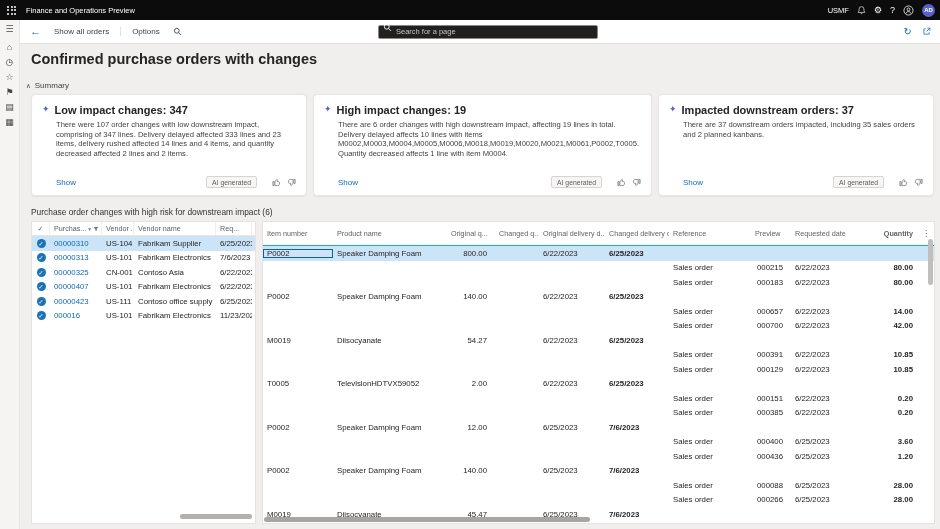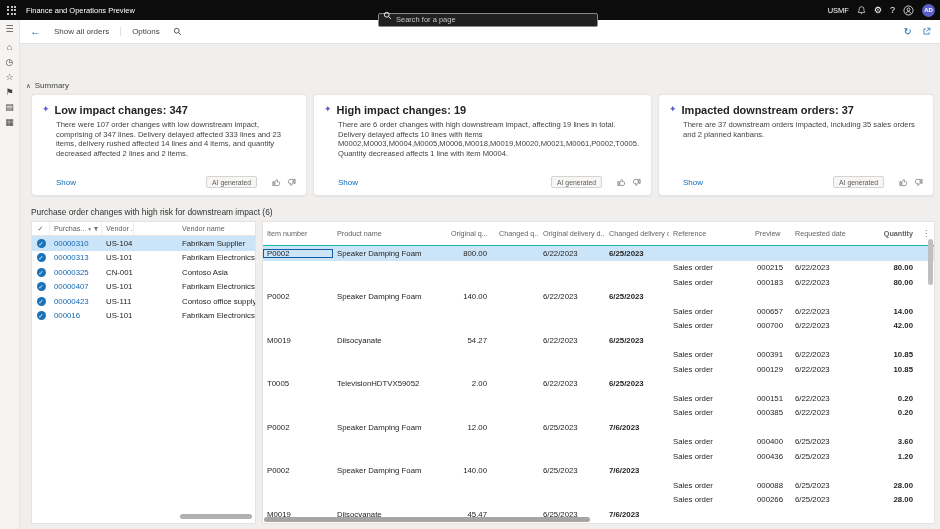--- a/index.html
+++ b/index.html
@@ -4,21 +4,21 @@
 <style>
   *{margin:0;padding:0;box-sizing:border-box;}
   html,body{width:940px;height:529px;}
   body{font-family:"Liberation Sans","DejaVu Sans",sans-serif;background:#f0efee;overflow:hidden;position:relative;color:#242424;}
 
   
   .topbar{position:absolute;top:0;left:0;width:940px;height:20px;background:#0c0c0c;display:flex;align-items:center;z-index:10;}
   .waffle{width:13px;height:13px;margin-left:5px;display:grid;grid-template-columns:repeat(3,1fr);gap:1.5px;padding:2px;cursor:pointer;}
   .waffle i{background:#fff;border-radius:50%;}
   .app-title{color:#fff;font-size:7.5px;margin-left:8px;white-space:nowrap;}
-  .tb-search{position:absolute;left:378px;top:8px;width:220px;height:14px;}
+  .tb-search{position:absolute;left:378px;top:20px;width:220px;height:14px;}
   .tb-search input{width:100%;height:100%;background:#202020;border:1px solid #8a8886;border-radius:2px;color:#e8e8e8;font-size:7.5px;padding-left:17px;font-family:inherit;outline:none;}
   .tb-search input::placeholder{color:#c8c6c4;}
   .tb-search .mag{position:absolute;left:5px;top:2.5px;display:inline-flex;}
   .tb-right{position:absolute;right:5px;top:0;height:20px;display:flex;align-items:center;gap:8px;}
   .company{color:#fff;font-size:7.5px;cursor:pointer;}
   .tb-ic{color:#fff;font-size:9px;line-height:1;cursor:pointer;display:inline-flex;align-items:center;}
   .avatar{width:13px;height:13px;border-radius:50%;background:#5b5fc7;color:#fff;font-size:6px;font-weight:700;display:flex;align-items:center;justify-content:center;cursor:pointer;}
 
   
   .sidebar{position:absolute;top:20px;left:0;bottom:0;width:20px;background:#f5f4f3;border-right:1px solid #e8e6e4;display:flex;flex-direction:column;align-items:center;padding-top:5px;gap:6px;z-index:5;}
@@ -73,21 +73,21 @@
   .hdr-check{color:#616161;font-size:7px;}
   .sort-ic{font-size:5.5px;color:#767472;}
   .hdr-dots{margin-left:auto;padding-right:3px;font-size:8px;color:#616161;cursor:pointer;border-right:none!important;}
   .grid-row{height:14.5px;display:flex;align-items:center;font-size:7.8px;flex:none;cursor:default;}
   .grid-row .cell{overflow:hidden;white-space:nowrap;padding-left:4px;}
   .lg-body{flex:1;display:flex;flex-direction:column;overflow:hidden;}
   .lg-body .grid-row.selected{background:#cce4f7;}
   .c-sel{width:18px;flex:none;display:flex;justify-content:center;padding-left:0!important;}
   .c-po{width:52px;flex:none;}
   .c-vend{width:32px;flex:none;}
-  .c-vname{width:82px;flex:none;margin-left:44px;}
+  .c-vname{width:82px;flex:none;}
   .c-req{width:36px;flex:none;}
   .po-link{color:#1168b5;cursor:pointer;}
   .check-circle{width:9px;height:9px;border-radius:50%;background:#1a72b8;color:#fff;font-size:6.5px;line-height:9px;text-align:center;flex:none;cursor:pointer;}
   .lp-hscroll{position:absolute;bottom:4px;left:148px;width:72px;height:5px;background:#b3b1af;border-radius:2.5px;cursor:pointer;}
 
   
   .rg-header{height:24px;display:flex;align-items:center;font-size:7.2px;color:#616161;border-bottom:1px solid #14b8a6;flex:none;}
   .rg-header .cell{overflow:hidden;white-space:nowrap;padding-left:4px;cursor:pointer;}
   .rg-rows{flex:1;display:flex;flex-direction:column;overflow:hidden;position:relative;}
   .rg-rows .grid-row.selected{background:#cce4f7;}
@@ -179,20 +179,21 @@
     <span class="ap-open">
       <svg width="9" height="9" viewBox="0 0 12 12">
           <path d="M5 2.5H2.5v7h7V7" fill="none" stroke="#0f6cbd"></path>
           <path d="M7 1.5h3.5V5M10.5 1.5 6 6" fill="none" stroke="#0f6cbd"></path>
         </svg>
     </span>
   </span>
 </div>
 
 <div class="content">
+  <div class="page-title">Confirmed purchase orders with changes</div>
 
   <div class="summary-toggle">
     <span class="chev">∧</span>
     <span>Summary</span>
   </div>
 
   <div class="cards">
 
     <div class="card">
       <div class="card-head">

